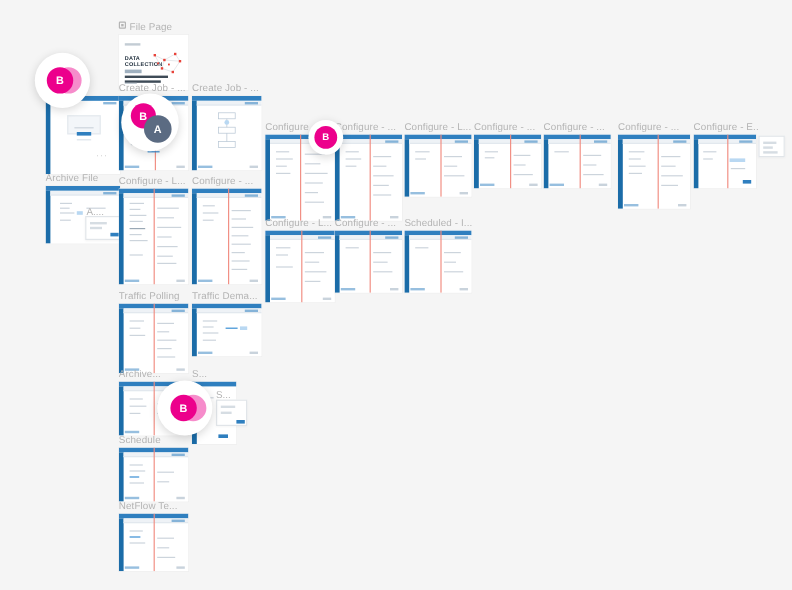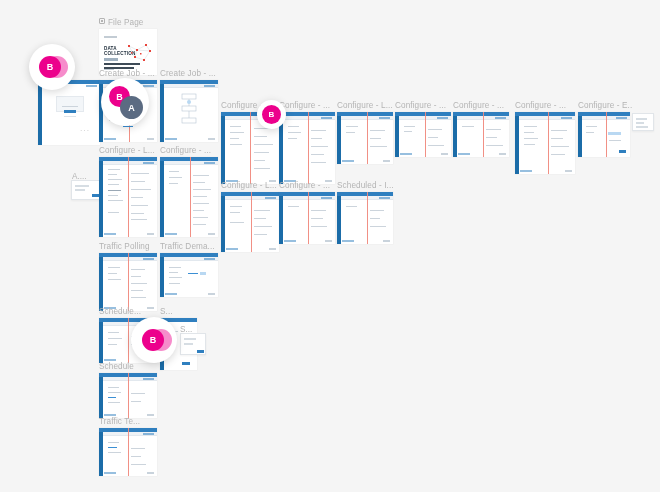--- a/index.html
+++ b/index.html
@@ -234,20 +234,35 @@
       <div class="th-topbar"></div>
         <div class="th-sidebar" style="top:4px;"></div>
       <div class="th-brandmark"></div>
       <div class="blk" style="left:18px; top:16px; width:28px; height:16px; background:#f3f6f9; border:0.5px solid #e4e9ee;"></div>
       <div class="ln" style="left:24px; top:26px; width:16px;"></div>
       <div class="blk btn" style="left:26px; top:30px; width:12px; height:2.5px;"></div>
       <div class="ln" style="left:26px; top:36px; width:12px; background:#dde4ea;"></div>
     </div>
   </div>
 
+  <div class="frame" style="left:38px; top:155px; width:62px; height:48px;">
+    <div class="frame-label" style="width:64px;">Archive File</div>
+    <div class="frame-body">
+      <div class="th-topbar"></div>
+        <div class="th-sidebar" style="top:4px;"></div>
+      <div class="th-subbar"></div>
+        <div class="th-brandmark"></div>
+      <div class="ln" style="left:12px; top:14px; width:10px;"></div>
+      <div class="ln" style="left:12px; top:18px; width:8px;"></div>
+      <div class="ln" style="left:12px; top:22px; width:12px;"></div>
+      <div class="blk bl" style="left:26px; top:21px; width:5px; height:3px;"></div>
+      <div class="ln" style="left:34px; top:18px; width:16px;"></div>
+      <div class="ln" style="left:12px; top:28px; width:9px;"></div>
+    </div>
+  </div>
 
   <div class="tiny-dots" style="left:80px; top:127px;">···</div>
   <div class="ghost-label" style="left:72px; top:172px;">A....</div>
   <div class="dlg" style="left:71px; top:180px; width:30px; height:20px;">
     <div class="dlg-ln" style="left:3px; top:4px; width:14px;"></div>
     <div class="dlg-ln" style="left:3px; top:8px; width:10px;"></div>
     <div class="dlg-btn" style="left:20px; top:13px; width:7px;"></div>
   </div>
 
   <div class="frame" style="left:99px; top:80px; width:58px; height:62px;">
@@ -555,21 +570,21 @@
       <div class="ln" style="left:32px; top:23px; width:10px;"></div>
       <div class="ln" style="left:32px; top:30px; width:16px;"></div>
       <div class="ln" style="left:32px; top:37px; width:12px;"></div>
       <div class="ln" style="left:32px; top:44px; width:15px;"></div>
       <div class="th-footer"></div>
     </div>
   </div>
 
 
   <div class="frame" style="left:99px; top:318px; width:58px; height:45px;">
-    <div class="frame-label" style="width:60px;">Schedule...</div>
+    <div class="frame-label" style="width:60px;">Archive...</div>
     <div class="frame-body">
       <div class="th-topbar"></div>
         <div class="th-sidebar" style="top:4px;"></div>
       <div class="th-subbar"></div>
         <div class="th-brandmark"></div>
       <div class="guide" style="left:29px;"></div>
       <div class="ln" style="left:9px; top:14px; width:11px;"></div>
       <div class="ln" style="left:9px; top:20px; width:14px;"></div>
       <div class="ln" style="left:9px; top:26px; width:9px;"></div>
       <div class="ln" style="left:32px; top:18px; width:14px;"></div>
@@ -608,21 +623,21 @@
       <div class="ln" style="left:9px; top:19px; width:13px;"></div>
       <div class="ln bl" style="left:9px; top:24px; width:8px;"></div>
       <div class="ln" style="left:9px; top:29px; width:12px;"></div>
       <div class="ln" style="left:32px; top:20px; width:14px;"></div>
       <div class="ln" style="left:32px; top:28px; width:10px;"></div>
       <div class="th-footer"></div>
     </div>
   </div>
 
   <div class="frame" style="left:99px; top:428px; width:58px; height:48px;">
-    <div class="frame-label" style="width:60px;">Traffic Te...</div>
+    <div class="frame-label" style="width:60px;">NetFlow Te...</div>
     <div class="frame-body">
       <div class="th-topbar"></div>
         <div class="th-sidebar" style="top:4px;"></div>
       <div class="th-subbar"></div>
         <div class="th-brandmark"></div>
       <div class="guide" style="left:29px;"></div>
       <div class="ln" style="left:9px; top:14px; width:11px;"></div>
       <div class="ln bl" style="left:9px; top:19px; width:9px;"></div>
       <div class="ln" style="left:9px; top:24px; width:13px;"></div>
       <div class="ln" style="left:32px; top:20px; width:14px;"></div>

